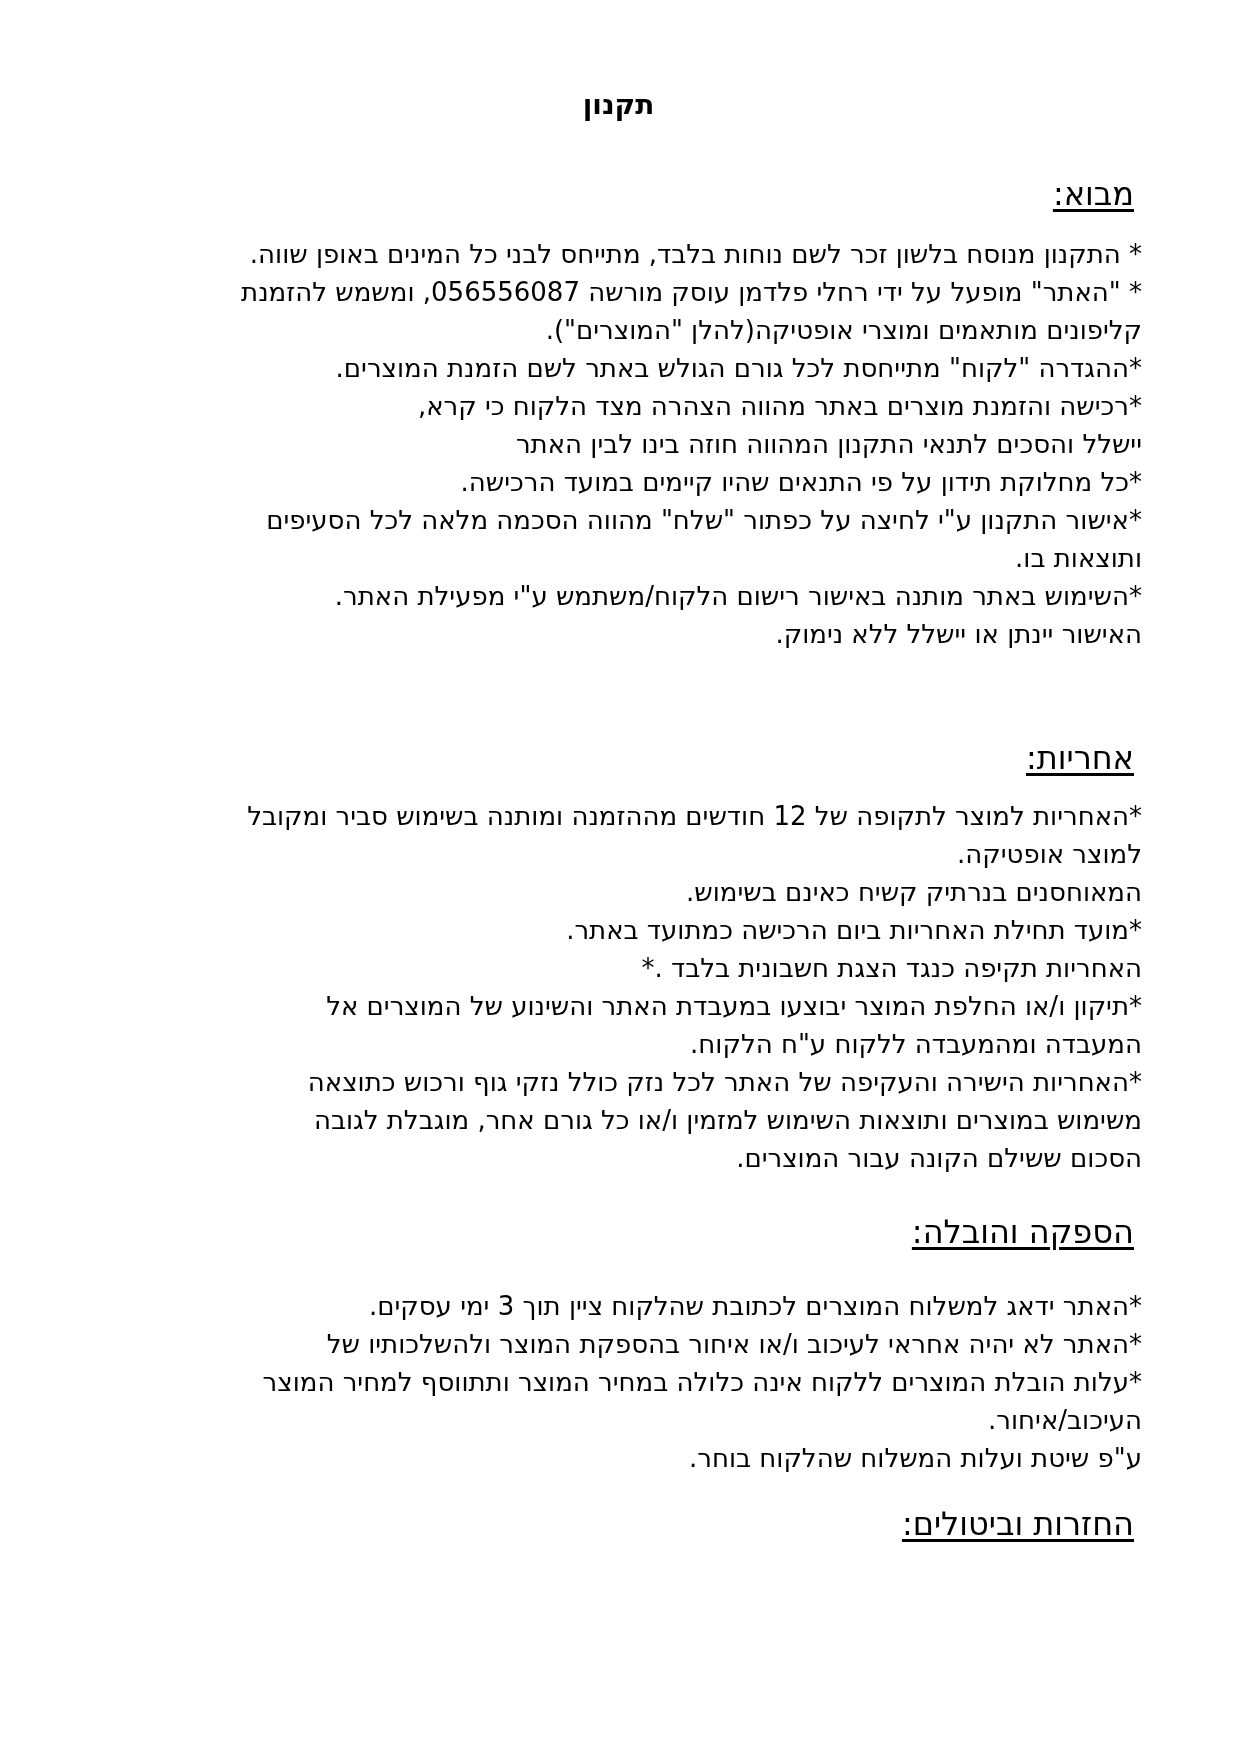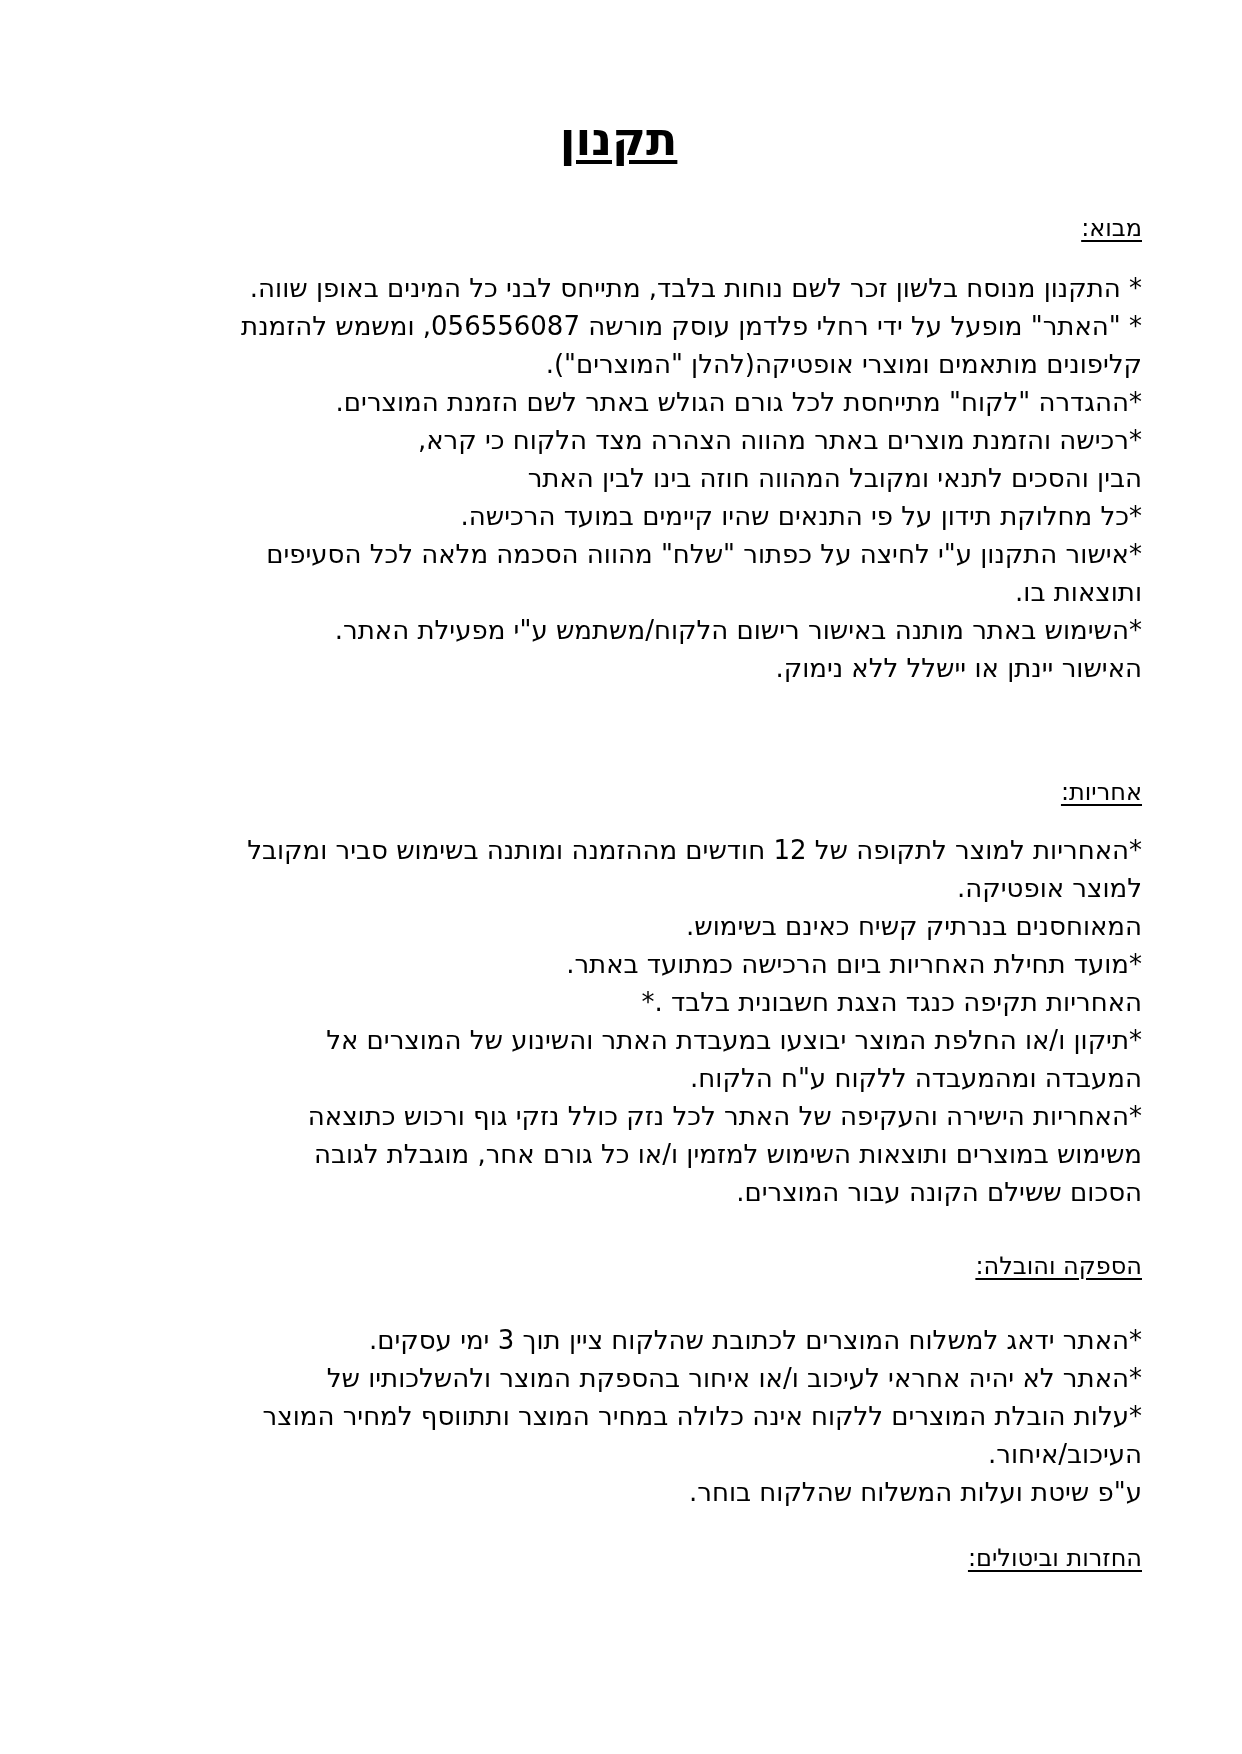--- a/index.html
+++ b/index.html
@@ -15,31 +15,30 @@
     background: #ffffff;
     box-sizing: border-box;
     direction: rtl;
     text-align: right;
     font-family: "DejaVu Sans", sans-serif;
     color: #000000;
     padding: 0 100px 0 95px;
     overflow: hidden;
   }
   .doc-title {
-    margin: 113px 0 0 0;
+    margin: 79px 0 0 0;
     text-align: center;
-    font-size: 46px;
+    font-size: 28px;
     line-height: 52px;
     font-weight: bold;
-    text-decoration: underline;
     text-underline-offset: 5px;
   }
   .sec-heading {
-    margin: 0;
-    font-size: 24px;
+    margin: 8px;
+    font-size: 32px;
     line-height: 38px;
     font-weight: normal;
     text-decoration: underline;
     text-underline-offset: 4px;
   }
   .para { margin: 0; }
   .line {
     font-size: 26px;
     line-height: 38px;
     white-space: nowrap;
@@ -61,21 +60,21 @@
   <h1 class="doc-title">תקנון</h1>
 
   <section class="sec-intro">
     <h2 class="sec-heading">מבוא:</h2>
     <div class="para">
       <div class="line">* התקנון מנוסח בלשון זכר לשם נוחות בלבד, מתייחס לבני כל המינים  באופן שווה.</div>
       <div class="line">* "האתר" מופעל על ידי רחלי פלדמן עוסק מורשה 056556087, ומשמש להזמנת</div>
       <div class="line">קליפונים מותאמים ומוצרי אופטיקה(להלן "המוצרים").</div>
       <div class="line">*ההגדרה "לקוח" מתייחסת לכל גורם הגולש באתר לשם הזמנת המוצרים.</div>
       <div class="line">*רכישה והזמנת מוצרים באתר מהווה הצהרה מצד הלקוח כי קרא,</div>
-      <div class="line">הבין והסכים לתנאי ומקובל המהווה חוזה בינו לבין האתר</div>
+      <div class="line">יישלל והסכים לתנאי התקנון המהווה חוזה בינו לבין האתר</div>
       <div class="line">*כל מחלוקת תידון על פי התנאים שהיו קיימים במועד הרכישה.</div>
       <div class="line">*אישור התקנון ע"י לחיצה על כפתור "שלח" מהווה הסכמה מלאה לכל הסעיפים</div>
       <div class="line">ותוצאות בו.</div>
       <div class="line">*השימוש באתר מותנה באישור רישום הלקוח/משתמש ע"י מפעילת האתר.</div>
       <div class="line">האישור יינתן או יישלל ללא נימוק.</div>
     </div>
   </section>
 
   <section class="sec-warranty">
     <h2 class="sec-heading">אחריות:</h2>

